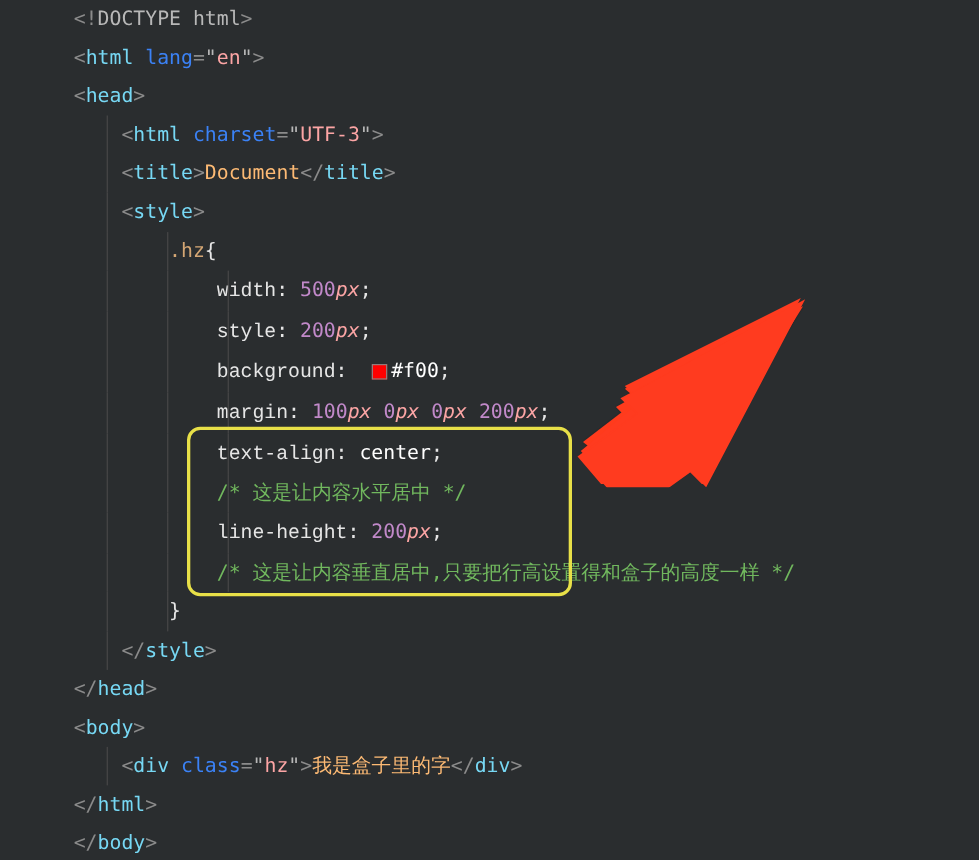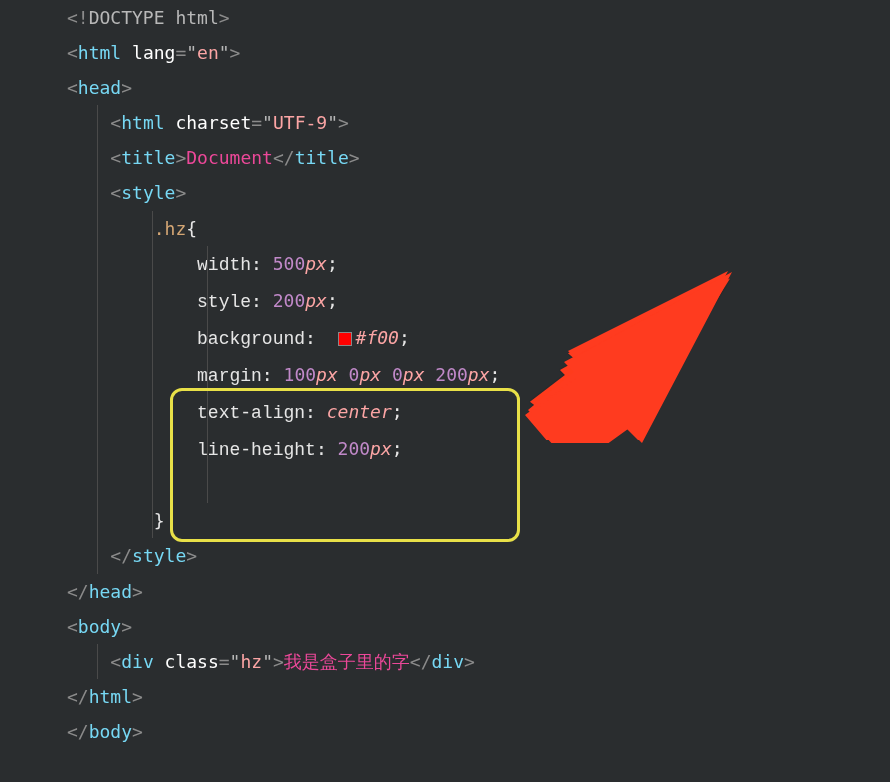--- a/index.html
+++ b/index.html
@@ -31,33 +31,33 @@
     .indent-guide {
       border-left: 1px solid #4a4a4a;
       position: absolute;
       height: 100%;
       top: 0;
     }
     
     .punct { color: #8b8b8b; }
     .doctype-kw { color: #b8b8b8; }
     .tag { color: #77d8f4; }
-    .attr { color: #ffffff; }
+    .attr { color: #3b82f6; }
     .string { color: #fca5a5; }
     .string-quote { color: #b8b8b8; }
     .selector { color: #d4a674; }
     .prop { color: #e6e6e6; font-family: Liberation Mono, monospace; }
     .value-num { color: #c189c9; }
     .value-unit { color: #fca5a5; font-style: italic; }
-    .value-ident { color: #fca5a5; font-style: italic; }
+    .value-ident { color: #ffffff; }
     .colon { color: #e6e6e6; }
     .semi { color: #e6e6e6; }
     .brace { color: #e6e6e6; }
     .comment { color: #71b85e; }
-    .text-content { color: #ec4899; }
+    .text-content { color: #fdba74; }
     
     .color-swatch {
       display: inline-block;
       width: 14px;
       height: 14px;
       background: #f00;
       border: 1px solid #888;
       vertical-align: middle;
       margin-right: 4px;
     }
@@ -80,42 +80,43 @@
 <body>
 
 <div class="code-container">
 
   <div class="line"><span class="punct">&lt;!</span><span class="doctype-kw">DOCTYPE</span><span class="doctype-kw"> html</span><span class="punct">&gt;</span></div>
 
   <div class="line"><span class="punct">&lt;</span><span class="tag">html</span><span class="attr"> lang</span><span class="punct">=</span><span class="string-quote">"</span><span class="string">en</span><span class="string-quote">"</span><span class="punct">&gt;</span></div>
 
   <div class="line"><span class="punct">&lt;</span><span class="tag">head</span><span class="punct">&gt;</span></div>
 
-  <div class="line"><span class="indent-guide" style="left:30px"></span>    <span class="punct">&lt;</span><span class="tag">html</span><span class="attr"> charset</span><span class="punct">=</span><span class="string-quote">"</span><span class="string">UTF-9</span><span class="string-quote">"</span><span class="punct">&gt;</span></div>
+  <div class="line"><span class="indent-guide" style="left:30px"></span>    <span class="punct">&lt;</span><span class="tag">html</span><span class="attr"> charset</span><span class="punct">=</span><span class="string-quote">"</span><span class="string">UTF-3</span><span class="string-quote">"</span><span class="punct">&gt;</span></div>
 
   <div class="line"><span class="indent-guide" style="left:30px"></span>    <span class="punct">&lt;</span><span class="tag">title</span><span class="punct">&gt;</span><span class="text-content">Document</span><span class="punct">&lt;/</span><span class="tag">title</span><span class="punct">&gt;</span></div>
 
   <div class="line"><span class="indent-guide" style="left:30px"></span>    <span class="punct">&lt;</span><span class="tag">style</span><span class="punct">&gt;</span></div>
 
   <div class="line"><span class="indent-guide" style="left:30px"></span><span class="indent-guide" style="left:85px"></span>        <span class="selector">.hz</span><span class="brace">{</span></div>
 
   <div class="line"><span class="indent-guide" style="left:30px"></span><span class="indent-guide" style="left:85px"></span><span class="indent-guide" style="left:140px"></span>            <span class="prop">width</span><span class="colon">:</span><span> </span><span class="value-num">500</span><span class="value-unit">px</span><span class="semi">;</span></div>
 
   <div class="line"><span class="indent-guide" style="left:30px"></span><span class="indent-guide" style="left:85px"></span><span class="indent-guide" style="left:140px"></span>            <span class="prop">style</span><span class="colon">:</span><span> </span><span class="value-num">200</span><span class="value-unit">px</span><span class="semi">;</span></div>
 
   <div class="line"><span class="indent-guide" style="left:30px"></span><span class="indent-guide" style="left:85px"></span><span class="indent-guide" style="left:140px"></span>            <span class="prop">background</span><span class="colon">:</span><span>  </span><span class="color-swatch"></span><span class="value-ident">#f00</span><span class="semi">;</span></div>
 
   <div class="line"><span class="indent-guide" style="left:30px"></span><span class="indent-guide" style="left:85px"></span><span class="indent-guide" style="left:140px"></span>            <span class="prop">margin</span><span class="colon">:</span><span> </span><span class="value-num">100</span><span class="value-unit">px</span><span> </span><span class="value-num">0</span><span class="value-unit">px</span><span> </span><span class="value-num">0</span><span class="value-unit">px</span><span> </span><span class="value-num">200</span><span class="value-unit">px</span><span class="semi">;</span></div>
 
   <div class="line"><span class="indent-guide" style="left:30px"></span><span class="indent-guide" style="left:85px"></span><span class="indent-guide" style="left:140px"></span>            <span class="prop">text-align</span><span class="colon">:</span><span> </span><span class="value-ident">center</span><span class="semi">;</span></div>
 
+  <div class="line"><span class="indent-guide" style="left:30px"></span><span class="indent-guide" style="left:85px"></span><span class="indent-guide" style="left:140px"></span>            <span class="comment">/* 这是让内容水平居中 */</span></div>
 
   <div class="line"><span class="indent-guide" style="left:30px"></span><span class="indent-guide" style="left:85px"></span><span class="indent-guide" style="left:140px"></span>            <span class="prop">line-height</span><span class="colon">:</span><span> </span><span class="value-num">200</span><span class="value-unit">px</span><span class="semi">;</span></div>
 
-  <div class="line"><span class="indent-guide" style="left:30px"></span><span class="indent-guide" style="left:85px"></span><span class="indent-guide" style="left:140px"></span>            </div>
+  <div class="line"><span class="indent-guide" style="left:30px"></span><span class="indent-guide" style="left:85px"></span><span class="indent-guide" style="left:140px"></span>            <span class="comment">/* 这是让内容垂直居中,只要把行高设置得和盒子的高度一样 */</span></div>
 
   <div class="line"><span class="indent-guide" style="left:30px"></span><span class="indent-guide" style="left:85px"></span>        <span class="brace">}</span></div>
 
   <div class="line"><span class="indent-guide" style="left:30px"></span>    <span class="punct">&lt;/</span><span class="tag">style</span><span class="punct">&gt;</span></div>
 
   <div class="line"><span class="punct">&lt;/</span><span class="tag">head</span><span class="punct">&gt;</span></div>
 
   <div class="line"><span class="punct">&lt;</span><span class="tag">body</span><span class="punct">&gt;</span></div>
 
   <div class="line"><span class="indent-guide" style="left:30px"></span>    <span class="punct">&lt;</span><span class="tag">div</span><span class="attr"> class</span><span class="punct">=</span><span class="string-quote">"</span><span class="string">hz</span><span class="string-quote">"</span><span class="punct">&gt;</span><span class="text-content">我是盒子里的字</span><span class="punct">&lt;/</span><span class="tag">div</span><span class="punct">&gt;</span></div>

